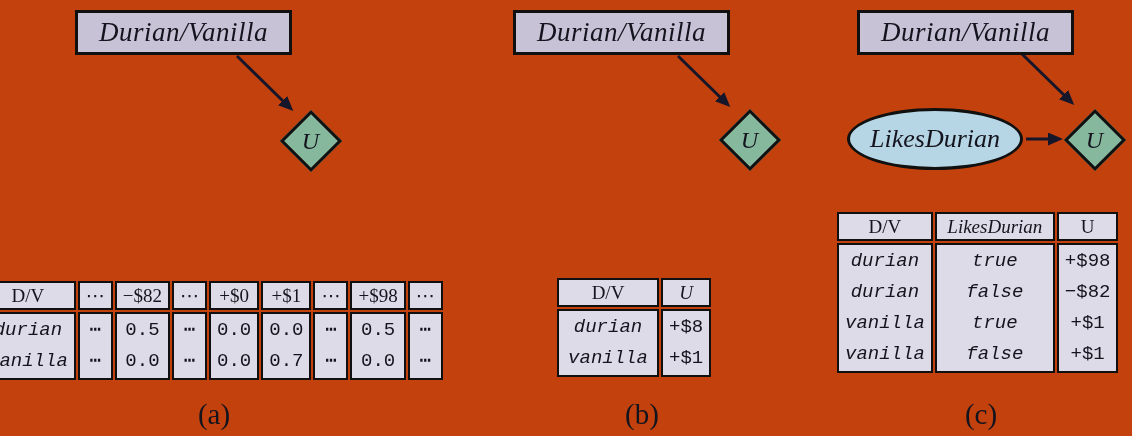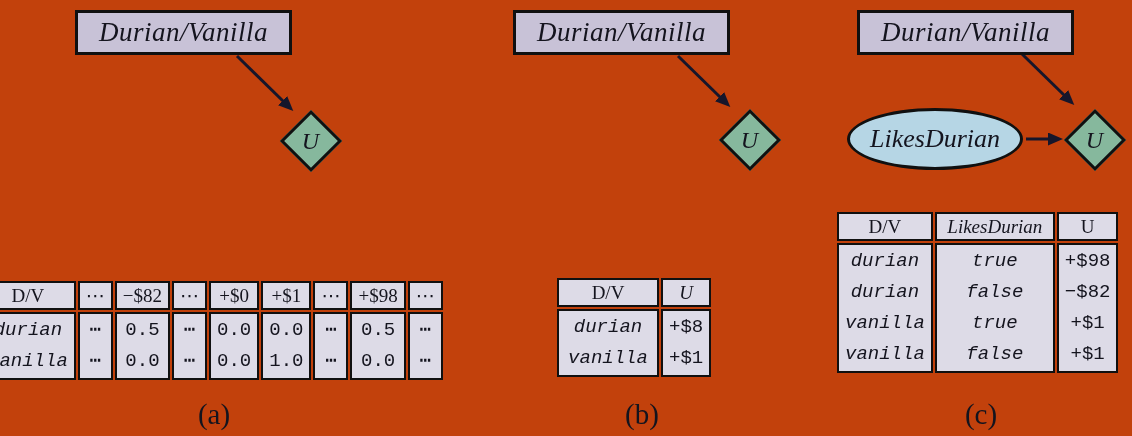--- a/index.html
+++ b/index.html
@@ -101,21 +101,21 @@
       <div class="cell body c3">
         <div class="line">⋯</div>
         <div class="line">⋯</div>
       </div>
       <div class="cell body c4 cv">
         <div class="line">0.0</div>
         <div class="line">0.0</div>
       </div>
       <div class="cell body c5 cv">
         <div class="line">0.0</div>
-        <div class="line">1.0</div>
+        <div class="line">0.7</div>
       </div>
       <div class="cell body c6">
         <div class="line">⋯</div>
         <div class="line">⋯</div>
       </div>
       <div class="cell body c7 cv">
         <div class="line">0.5</div>
         <div class="line">0.0</div>
       </div>
       <div class="cell body c8">

